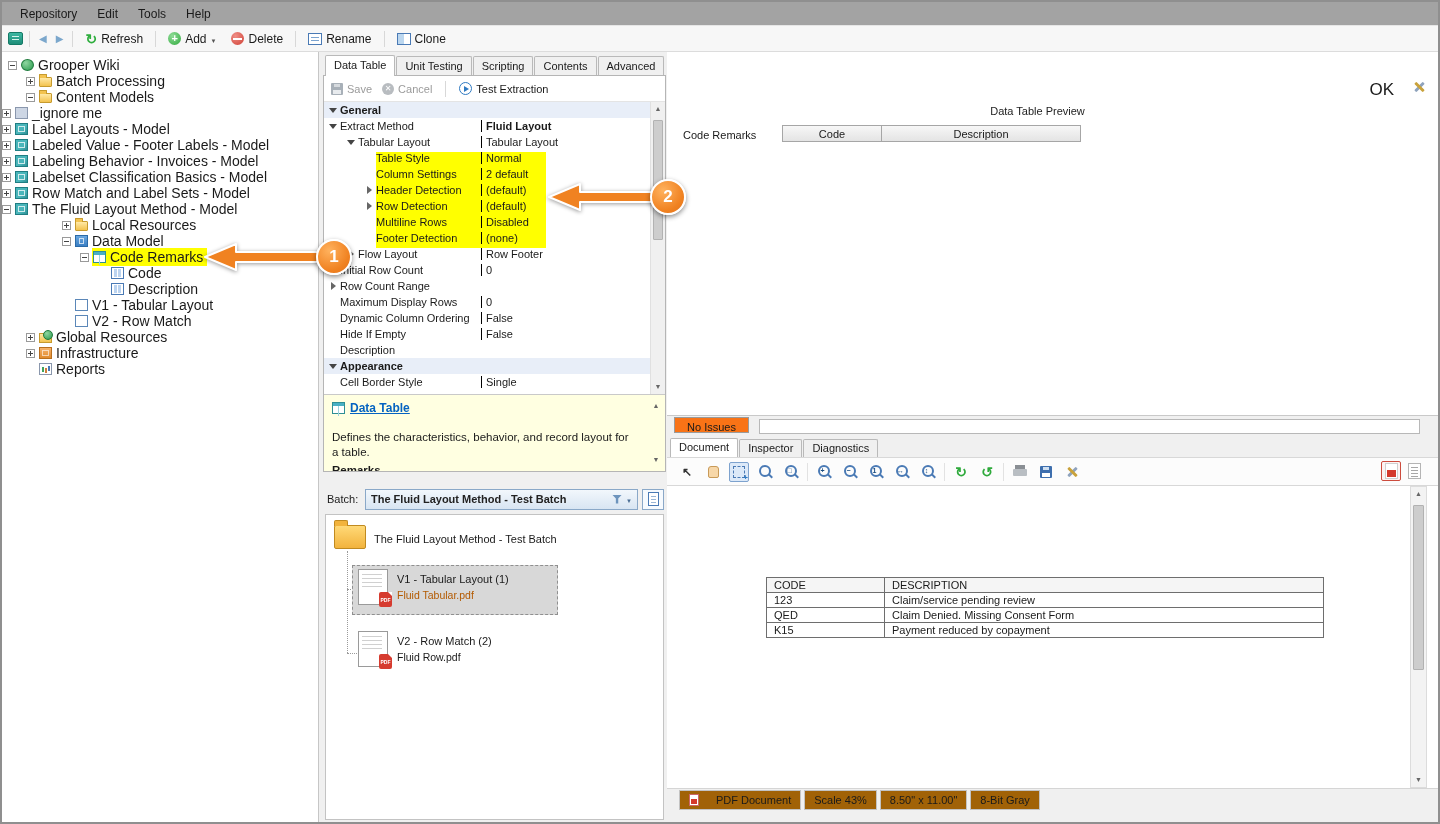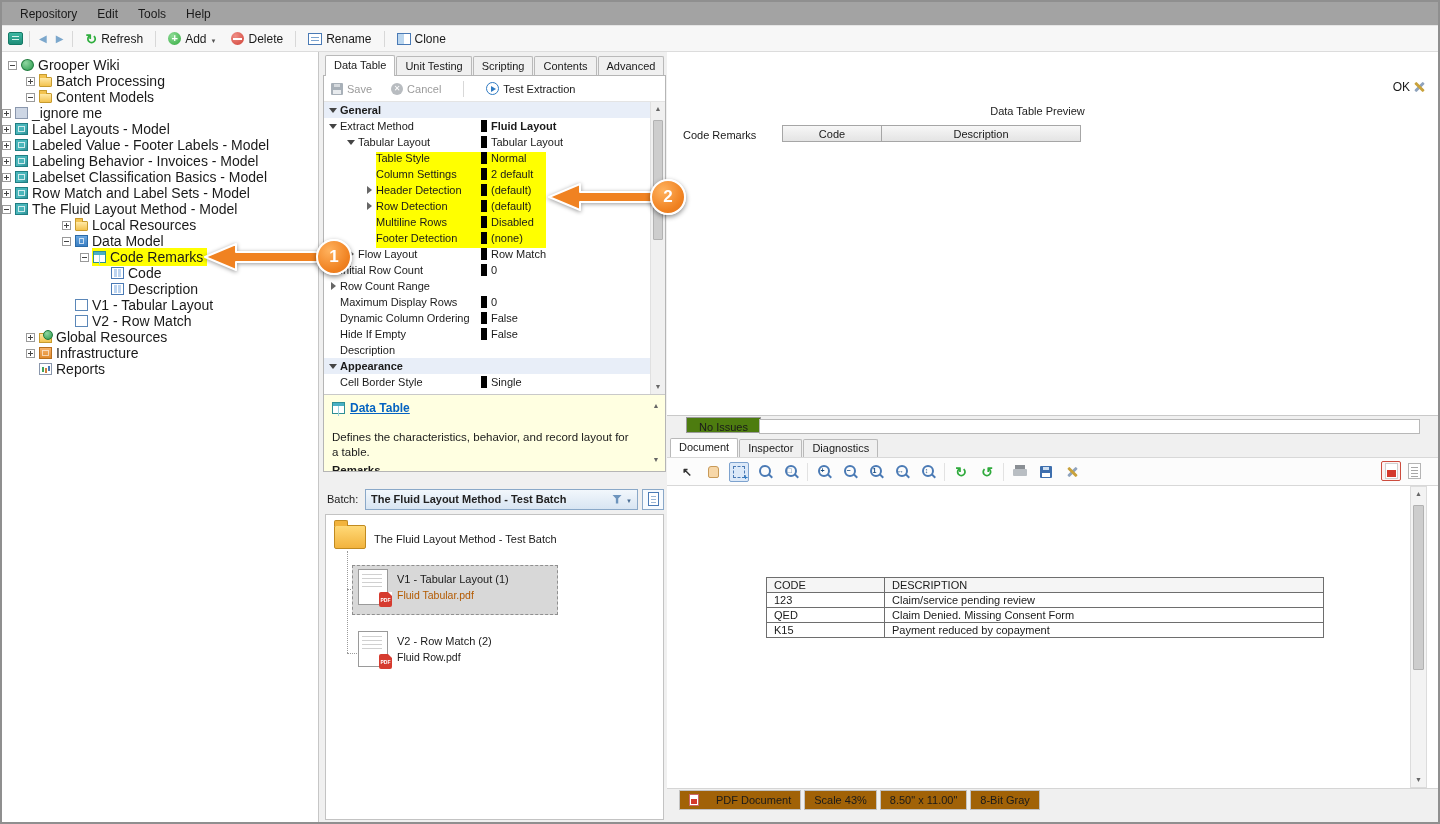--- a/index.html
+++ b/index.html
@@ -60,21 +60,21 @@
 .ti-infra::after{content:"";position:absolute;inset:2px;border:1px solid rgba(255,255,255,.6)}
 .ti-report{background:#fff;border:1px solid #8a97ad}
 .ti-report::after{content:"";position:absolute;left:2px;bottom:2px;width:2px;height:5px;background:#3fa45c;box-shadow:3px 1px 0 #d07f3c,6px -1px 0 #4a7ab5}
 
 
 .mid-panel{position:absolute;left:321px;top:50px;width:343px;bottom:0}
 .tabs{position:absolute;left:0;top:3px;right:0;height:21px;display:flex;align-items:flex-end;padding-left:2px}
 .tab{height:20px;line-height:18px;padding:0 8px;border:1px solid #b9b9b9;border-bottom:none;background:#f0f0f0;font-size:11px;border-radius:2px 2px 0 0;margin-right:1px;cursor:default}
 .tab.active{background:#fff;height:21px;position:relative;z-index:3}
 .mid-content{position:absolute;left:0;top:23px;right:0;height:397px;background:#fff;border:1px solid #b5b5b5}
-.actionbar{position:absolute;left:0;top:0;right:0;height:26px;border-bottom:1px solid #e4e4e4;display:flex;align-items:center;gap:19px;padding-left:7px;font-size:11px}
+.actionbar{position:absolute;left:0;top:0;right:0;height:26px;border-bottom:1px solid #e4e4e4;display:flex;align-items:center;gap:10px;padding-left:7px;font-size:11px}
 .act{display:flex;align-items:center;gap:4px;cursor:default}
 .act.disabled{color:#9b9b9b}
 .ico-disk{display:inline-block;width:12px;height:12px;background:#a8b0b8;border-radius:1px;position:relative}
 .ico-disk::before{content:"";position:absolute;left:3px;top:1px;width:6px;height:3px;background:#d6dade}
 .ico-disk::after{content:"";position:absolute;left:2px;bottom:1px;width:8px;height:4px;background:#e8ebee}
 .ico-disk.blue{background:#3e6fae}.ico-disk.blue::before{background:#cfe0f2}.ico-disk.blue::after{background:#fff}
 .ico-cancel{display:inline-block;width:12px;height:12px;border-radius:50%;background:#b8bcc0;color:#fff;font-size:8px;line-height:12px;text-align:center}
 .ico-cancel::before{content:"✕"}
 .ico-play{display:inline-block;width:13px;height:13px;border-radius:50%;border:1px solid #2f7ac2;background:#fff;position:relative}
 .ico-play::before{content:"";position:absolute;left:4px;top:3px;border-left:5px solid #2f7ac2;border-top:3px solid transparent;border-bottom:3px solid transparent}
@@ -82,21 +82,21 @@
 
 .propgrid{position:absolute;left:0;top:26px;right:0;height:292px;overflow:hidden;font-size:11px}
 .hlrect{position:absolute;left:52px;top:50px;width:170px;height:96px;background:#ffff00}
 .prow{position:relative;display:flex;align-items:center;height:16px;padding-left:4px;padding-right:16px}
 .prow.cat{background:#e8eef8;font-weight:bold}
 .ind0{width:0}.ind1{width:18px}.ind2{width:36px}
 .chev{width:12px;flex:0 0 12px;height:12px}
 .chev.open::before{content:"";display:block;margin:4px 0 0 1px;width:0;height:0;border-left:4px solid transparent;border-right:4px solid transparent;border-top:5px solid #444}
 .chev.closed::before{content:"";display:block;margin:2px 0 0 3px;width:0;height:0;border-top:4px solid transparent;border-bottom:4px solid transparent;border-left:5px solid #666}
 .plabel{flex:1;white-space:nowrap;overflow:hidden}
-.pvalue{width:168px;flex:0 0 168px;border-left:6px solid #000000;padding-left:4px;white-space:nowrap;overflow:hidden}
+.pvalue{width:168px;flex:0 0 168px;border-left:1px solid #000000;padding-left:4px;white-space:nowrap;overflow:hidden}
 .pvalue.vb{font-weight:bold}
 .vscroll{position:absolute;right:0;top:0;bottom:0;width:15px;background:#f0f0f0;border-left:1px solid #e0e0e0}
 .sarrow{height:14px;text-align:center;font-size:7px;color:#666;line-height:14px}
 .sarrow.up::before{content:"▲"}.sarrow.dn::before{content:"▼"}
 .sarrow.dn{position:absolute;bottom:0;left:0;right:0}
 .sthumb{position:absolute;left:2px;right:2px;background:#cdcdcd;border:1px solid #b2b2b2;border-radius:1px}
 
 
 .helpbox{position:absolute;left:0;top:318px;right:0;height:77px;background:#ffffe1;border-top:1px solid #c9c9c9;padding:6px 20px 0 8px;overflow:hidden}
 .help-title-row{display:flex;align-items:center;gap:5px}
@@ -129,31 +129,31 @@
 .bpages::after{content:"";position:absolute;left:3px;top:4px;width:20px;height:1px;background:#d0d0d0;box-shadow:0 4px 0 #d0d0d0,0 8px 0 #d0d0d0,0 12px 0 #d0d0d0}
 .pdfbadge{position:absolute;right:-5px;bottom:-3px;width:13px;height:15px;background:#d63b2f;border-radius:2px;color:#fff;font-size:5px;font-weight:bold;text-align:center;line-height:17px}
 .pdfbadge::before{content:"";position:absolute;right:0;top:0;border-left:4px solid transparent;border-top:4px solid #fff}
 .btexts div{line-height:16px;white-space:nowrap}
 .bfile{font-size:10.5px}
 .bfile.orange{color:#b35a00}
 
 
 .right-panel{position:absolute;left:665px;top:50px;right:0;bottom:0;background:#f0f0f0}
 .preview{position:absolute;left:0;top:0;right:0;height:364px;background:#fff;border-bottom:1px solid #c9c9c9}
-.okrow{position:absolute;right:12px;top:28px;display:flex;align-items:flex-start;gap:2px;font-size:12px;cursor:default}
+.okrow{position:absolute;right:12px;top:28px;display:flex;align-items:flex-start;gap:18px;font-size:17px;cursor:default}
 .ico-wrench{width:14px;height:14px;position:relative;display:inline-block}
 .ico-wrench::before{content:"";position:absolute;left:6px;top:1px;width:3px;height:12px;background:#8fa3bd;transform:rotate(45deg);border-radius:1px}
 .ico-wrench::after{content:"";position:absolute;left:6px;top:1px;width:3px;height:12px;background:#c9a23c;transform:rotate(-45deg);border-radius:1px}
 .pv-title{position:absolute;left:0;right:30px;top:53px;text-align:center;font-size:11px;color:#222}
 .pv-field{position:absolute;left:16px;top:77px;font-size:11px}
 .pv-table{position:absolute;left:115px;top:73px;display:flex}
 .pth{height:17px;border:1px solid #a6a6a6;background:linear-gradient(#f7f7f7,#e4e4e4);display:flex;align-items:center;justify-content:center;font-size:11px}
 .pth.c1{width:100px}.pth.c2{width:200px;margin-left:-1px}
 .noissues{position:absolute;left:0;right:0;top:364px;height:22px;background:#f0f0f0}
-.ni-tab{position:absolute;left:19px;top:1px;width:75px;height:16px;background:#4d7c0f;border:1px solid #9a9a9a;text-align:center;line-height:18px;font-size:11px}
+.ni-tab{position:absolute;left:7px;top:1px;width:75px;height:16px;background:#f97316;border:1px solid #9a9a9a;text-align:center;line-height:18px;font-size:11px}
 .ni-strip{position:absolute;left:92px;right:18px;top:3px;height:15px;background:#fff;border:1px solid #b8b8b8}
 .vtabs{position:absolute;left:0;top:386px;right:0;height:19px;display:flex;align-items:flex-end;padding-left:3px}
 .vtab{height:18px;line-height:16px;padding:0 8px;border:1px solid #b9b9b9;border-bottom:none;background:#f0f0f0;font-size:11px;border-radius:2px 2px 0 0;margin-right:1px;cursor:default}
 .vtab.active{background:#fff;height:19px;position:relative;z-index:3}
 .vtoolbar{position:absolute;left:0;top:405px;right:0;height:29px;background:#fcfcfc;border:1px solid #d8d8d8;border-left:none;border-right:none;display:flex;align-items:center;padding-left:10px;gap:6px}
 .tool{width:20px;height:20px;display:flex;align-items:center;justify-content:center;border:1px solid transparent;border-radius:2px;cursor:default}
 .tool.active{border:1px solid #7da2ce;background:#dce9f8}
 .tool.active-red{border:1px solid #cc4b3d;background:#fdf3f2}
 .vsep{width:1px;height:18px;background:#e2e2e2}
 .ico-pointer{font-size:12px;font-weight:bold;color:#333}
@@ -462,21 +462,21 @@
         <div class="prow">
             <span class="ind2"></span>
             <span class="chev"></span>
             <span class="plabel">Footer Detection</span>
             <span class="pvalue">(none)</span>
           </div>
         <div class="prow">
             <span class="ind1"></span>
             <span class="chev closed"></span>
             <span class="plabel">Flow Layout</span>
-            <span class="pvalue">Row Match</span>
+            <span class="pvalue">Row Footer</span>
           </div>
         <div class="prow">
             <span class="ind0"></span>
             <span class="chev"></span>
             <span class="plabel">Initial Row Count</span>
             <span class="pvalue">0</span>
           </div>
         <div class="prow">
             <span class="ind0"></span>
             <span class="chev closed"></span>

